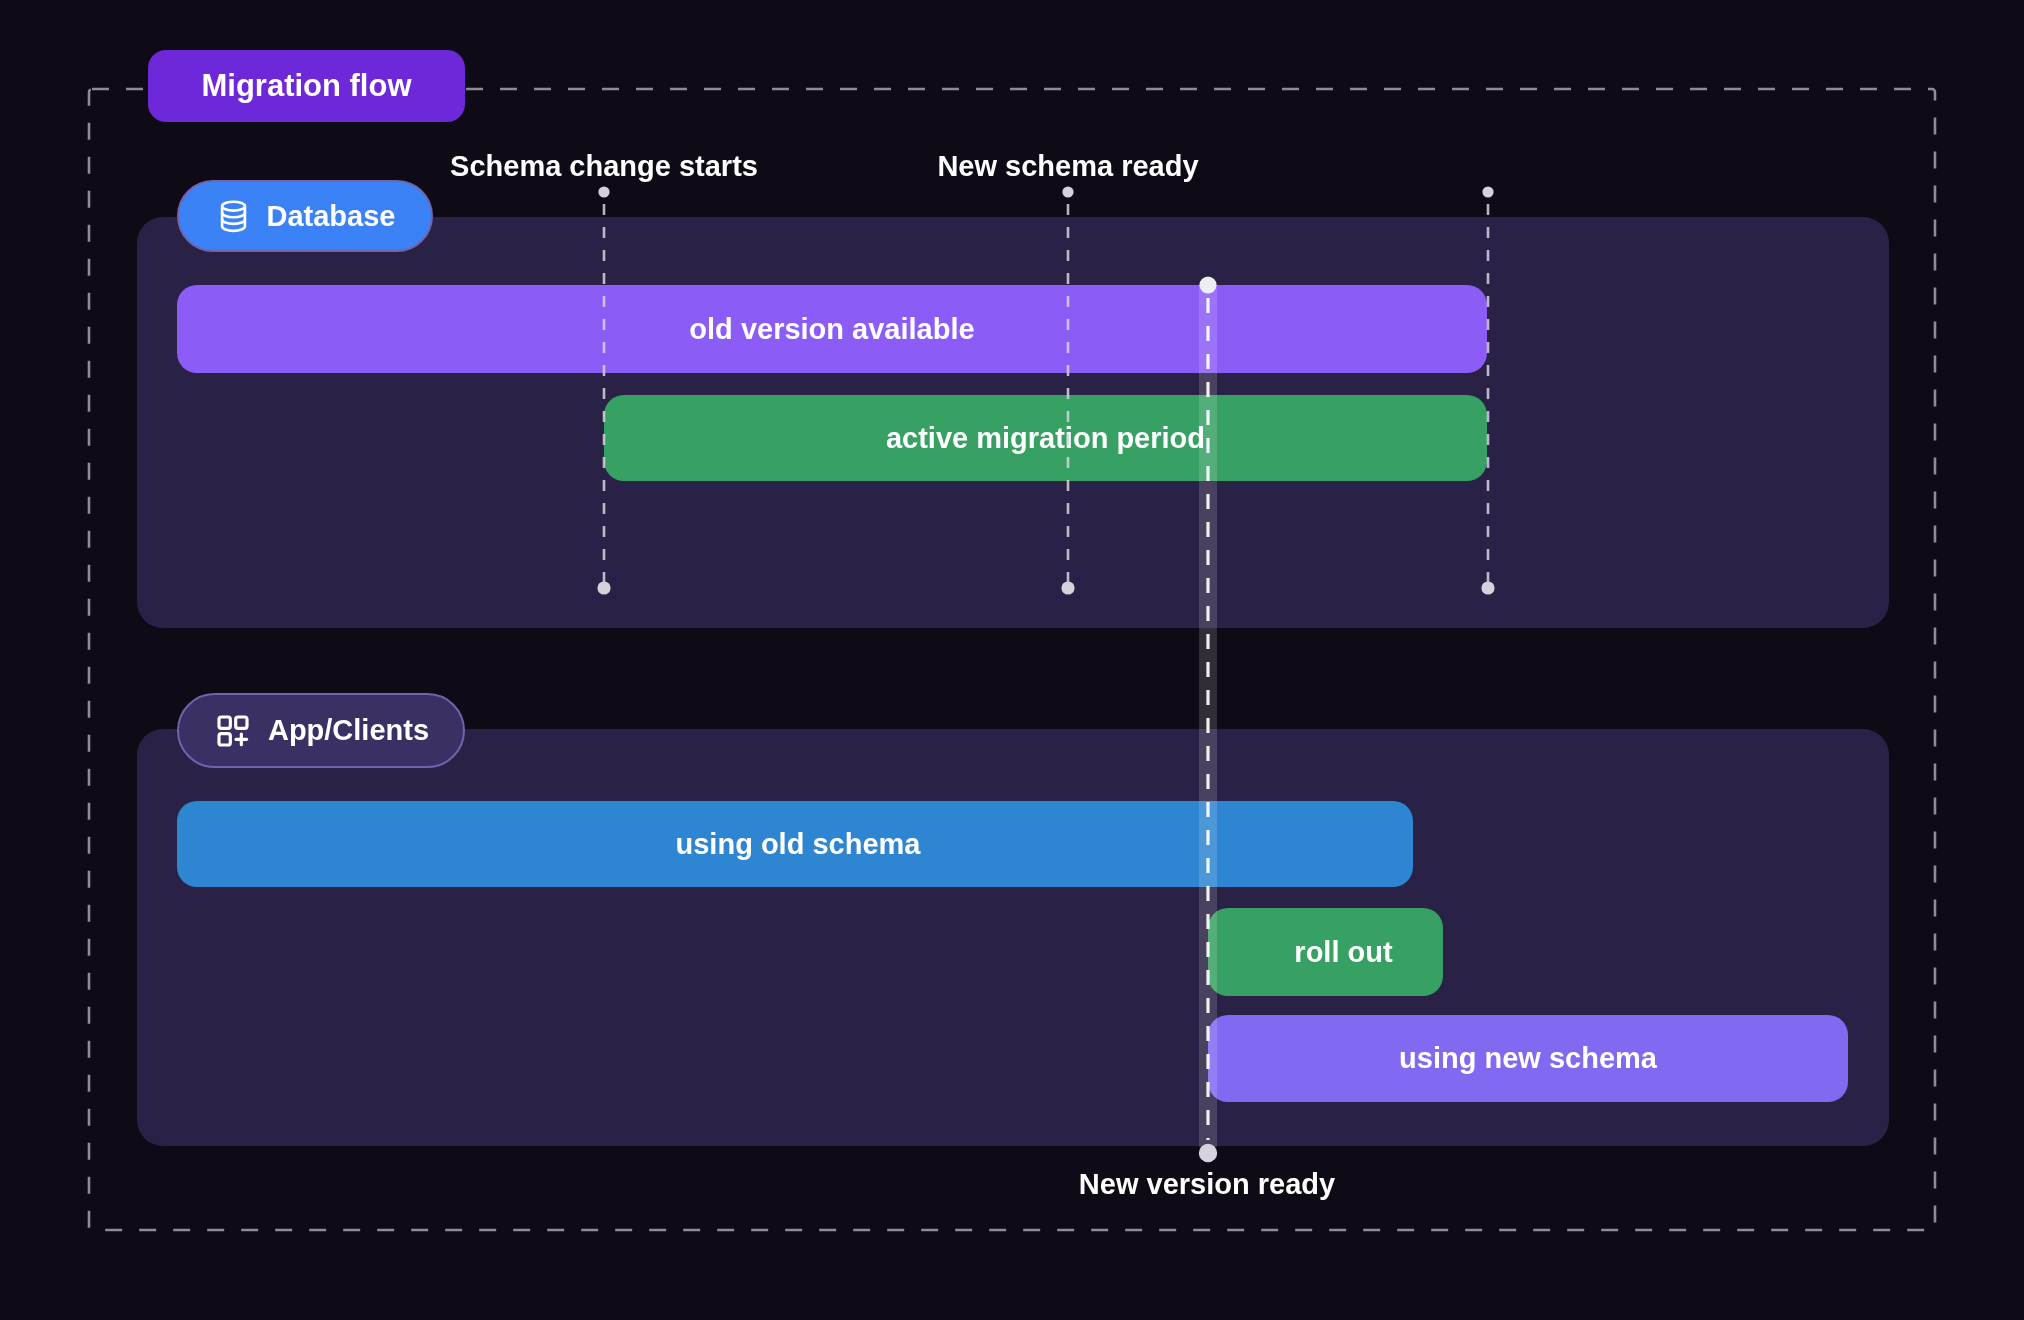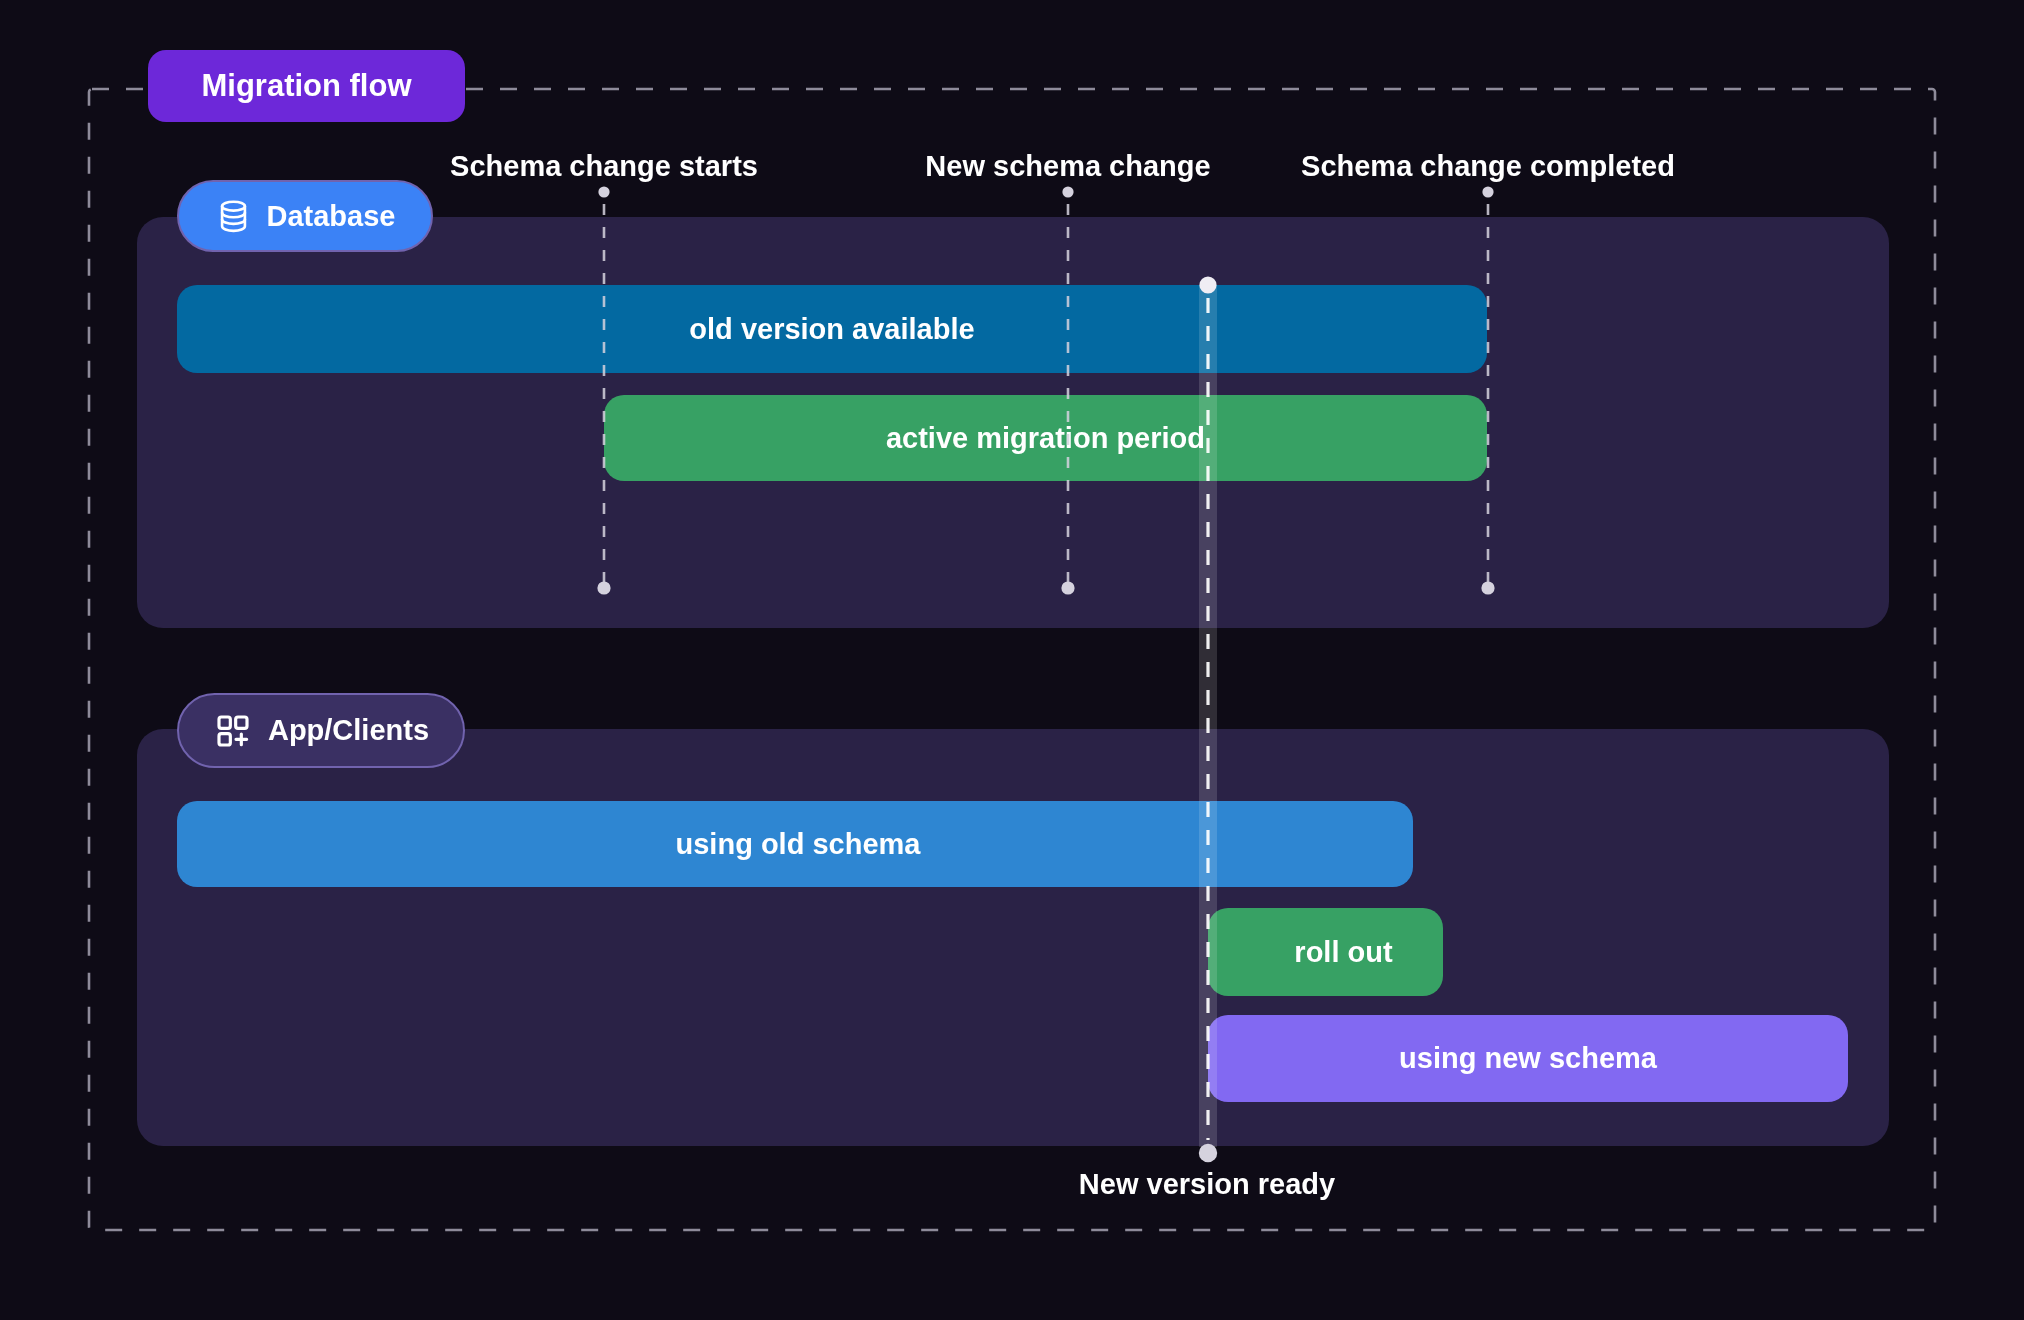--- a/index.html
+++ b/index.html
@@ -144,24 +144,23 @@
         <rect x="3.6" y="3.6" width="6.8" height="6.8" rx="1.4"></rect>
         <rect x="13.6" y="3.6" width="6.8" height="6.8" rx="1.4"></rect>
         <rect x="3.6" y="13.6" width="6.8" height="6.8" rx="1.4"></rect>
         <path d="M17 13.8v6.4M13.8 17h6.4"></path>
       </svg>
     </span>
     <span>App/Clients</span>
   </div>
 
   <div id="milestone-label-0" class="milestone-label">Schema change starts</div>
-  <div id="milestone-label-1" class="milestone-label">New schema change</div>
-  <div id="milestone-label-2" class="milestone-label">Schema change completed</div>
+  <div id="milestone-label-1" class="milestone-label">New schema ready</div>
 
-  <div id="bar-old-version" class="bar" style="background: #0369a1; text-align: right;">
+  <div id="bar-old-version" class="bar" style="background: #8b5cf6; text-align: right;">
     <span>old version available</span>
   </div>
   <div id="bar-active-migr" class="bar" style="background: rgb(55, 161, 100);">
     <span>active migration period</span>
   </div>
 
   <div id="bar-using-old" class="bar" style="background: rgb(46, 134, 210); padding-left: 6px;">
     <span>using old schema</span>
   </div>
   <div id="bar-roll-out" class="bar" style="background: rgb(55, 161, 100); padding-left: 36px;">

